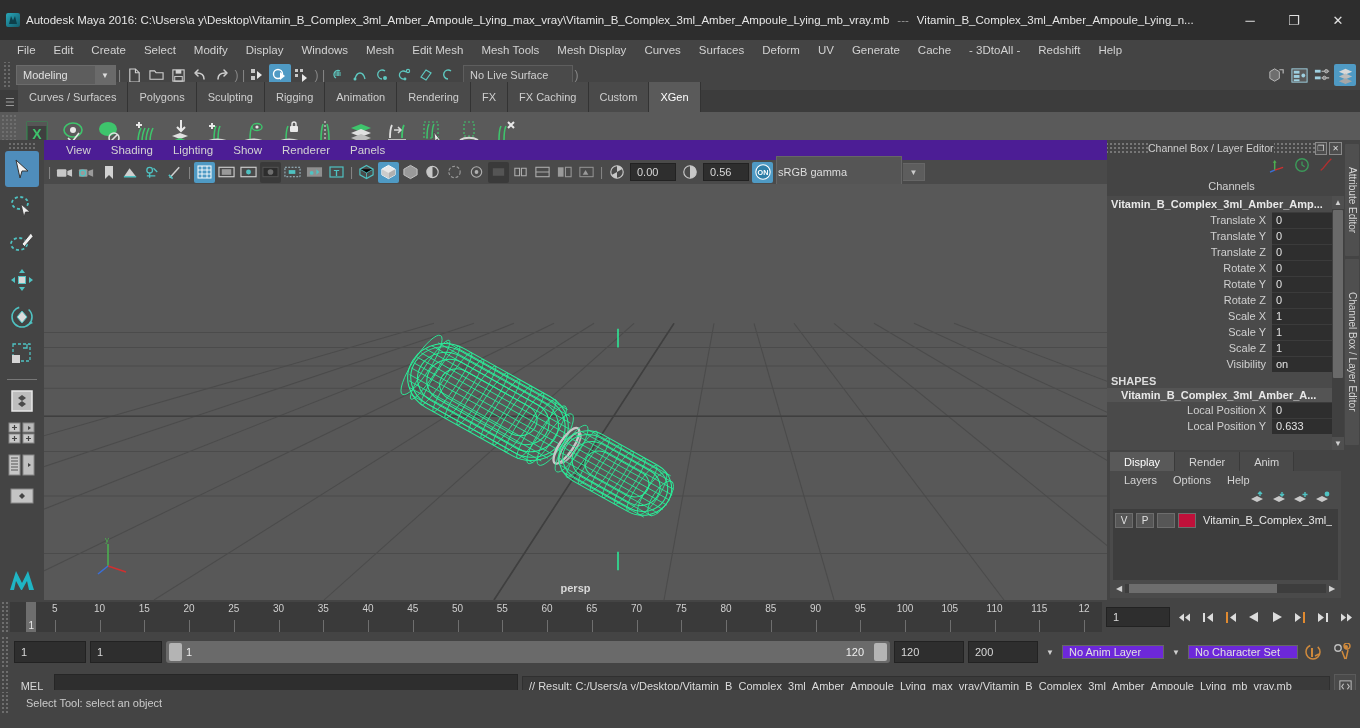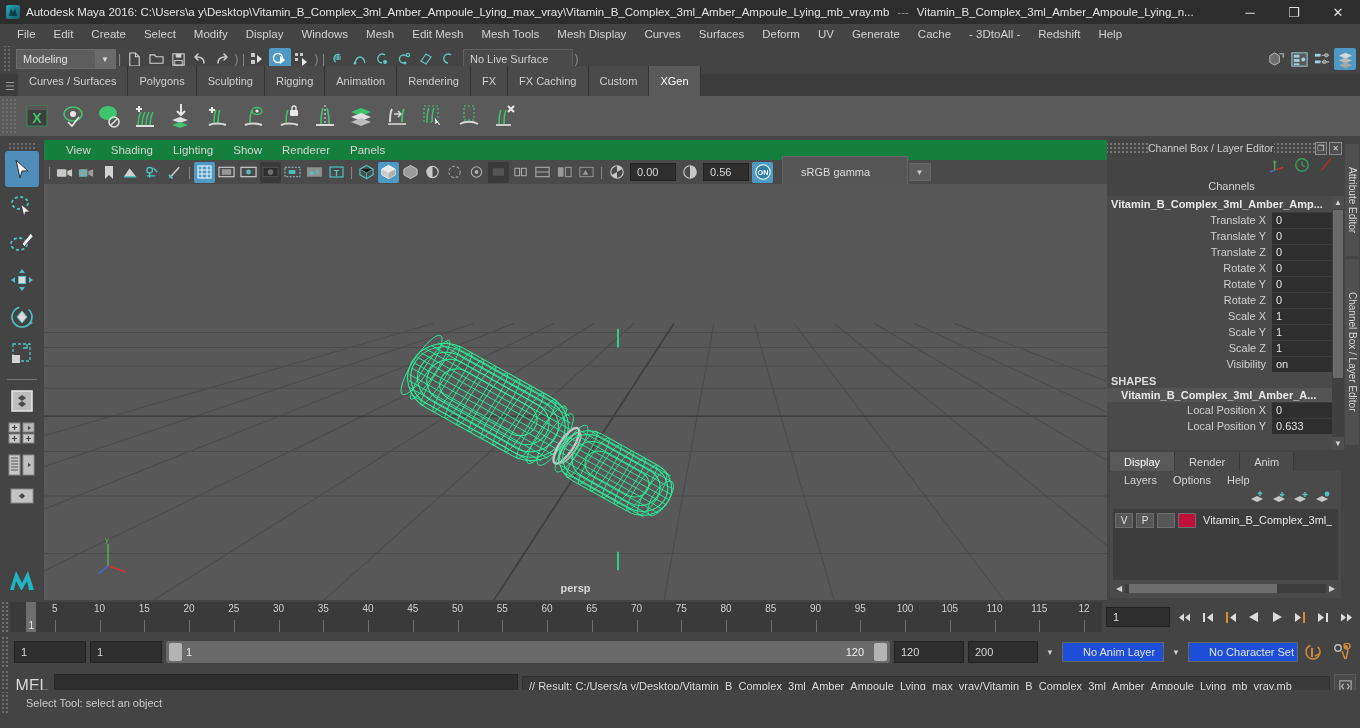--- a/index.html
+++ b/index.html
@@ -8,21 +8,21 @@
     background:#444444;
     font-family:"Liberation Sans", sans-serif;
     font-size:11px;
     color:#c8c8c8;
     -webkit-font-smoothing:antialiased;
   }
   #app { position:relative; width:1360px; height:728px; }
 
   
   .titlebar {
-    height:24px; background:#2d2d2d; display:flex; align-items:center;
+    height:40px; background:#2d2d2d; display:flex; align-items:center;
     padding-left:6px; color:#e6e6e6; font-size:11.5px;
   }
   .maya-logo {
     width:14px;height:14px;margin-right:6px;flex:0 0 auto;
     background:linear-gradient(135deg,#2aa8b8 0%,#1d7f91 50%,#145c6b 100%);
     border-radius:2px; position:relative;
   }
   .maya-logo:after{
     content:""; position:absolute;left:3px;top:3px;width:8px;height:8px;
     background:#0e3f4a; clip-path:polygon(0 100%,25% 0,50% 55%,75% 0,100% 100%);
@@ -116,33 +116,33 @@
   }
   .tb-btn.sel{background:#4f8dbb;border-radius:3px;}
   .tb-sep{width:30px;height:1px;background:#777;margin:7px 0 5px;}
   .tb-small{width:36px;height:32px;flex:0 0 auto;display:flex;align-items:center;justify-content:center;}
 
   
   .viewport-wrap{
     position:absolute;left:44px;top:140px;right:253px;bottom:128px;
     background:#444444;display:flex;flex-direction:column;
   }
-  .vp-menubar{height:20px;background:#15803d;display:flex;align-items:center;padding-left:12px;}
+  .vp-menubar{height:20px;background:#4c1d95;display:flex;align-items:center;padding-left:12px;}
   .vp-menu{padding:0 10px;line-height:20px;font-size:11.5px;color:#d2d2d2;}
   .vp-toolbar{height:24px;background:#4a4a4a;display:flex;align-items:center;padding-left:2px;gap:1px;}
   .vb{width:21px;height:21px;flex:0 0 auto;display:flex;align-items:center;justify-content:center;color:#c8c8c8;}
   .vb.on{background:#4f9ac4;border-radius:2px;}
   .vb.dark{background:#3a3a3a;border-radius:2px;}
   .vnum{
     width:46px;height:18px;background:#2e2e2e;border:1px solid #222;color:#d8d8d8;
     font-size:11px;display:flex;align-items:center;padding-left:6px;margin:0 2px;
   }
   .vgamma{
     width:126px;height:32px;background:#555;border:1px solid #666;color:#ddd;
-    font-size:11px;display:flex;align-items:center;padding-left:18px;margin-left:8px;
+    font-size:11px;display:flex;align-items:center;padding-left:1px;margin-left:2px;
   }
   .vgamma-arrow{
     width:22px;height:18px;background:#5d5d5d;border:1px solid #666;border-left:none;
     display:flex;align-items:center;justify-content:center;font-size:8px;color:#ccc;
   }
   .vp-canvas{
     flex:1;position:relative;overflow:hidden;
     background:#585858;
   }
   .persp-label{
@@ -239,28 +239,28 @@
   .rf{height:22px;background:#2e2e2e;border:1px solid #222;color:#d8d8d8;font-size:11px;
     display:flex;align-items:center;padding-left:6px;flex:0 0 auto;}
   .range-track{
     flex:1;height:22px;background:#6a6a6a;border-radius:3px;position:relative;display:flex;align-items:center;
     min-width:40px;
   }
   .rt-handle{width:13px;height:18px;background:#b4b4b4;border-radius:2px;position:absolute;}
   .rt-lbl{position:absolute;font-size:11px;color:#efefef;}
   .combo-arrow{width:16px;height:22px;display:flex;align-items:center;justify-content:center;
     font-size:8px;color:#cfcfcf;flex:0 0 auto;}
-  .cf{height:20px;background:#1d4ed8;border:1px solid #666;color:#e0e0e0;font-size:11px;
-    display:flex;align-items:center;padding-left:20px;flex:0 0 auto;}
+  .cf{height:14px;background:#6d28d9;border:1px solid #666;color:#e0e0e0;font-size:11px;
+    display:flex;align-items:center;padding-left:6px;flex:0 0 auto;}
 
   
   .cmdline{
     position:absolute;left:0;right:0;bottom:26px;height:32px;background:#444;display:flex;align-items:center;gap:0;
   }
-  .mel-lbl{width:44px;text-align:center;font-size:16px;color:#d8d8d8;flex:0 0 auto;}
+  .mel-lbl{width:44px;text-align:center;font-size:11px;color:#d8d8d8;flex:0 0 auto;}
   .mel-input{height:24px;background:#2e2e2e;border:1px solid #262626;flex:0 0 auto;}
   .mel-result{
     flex:1;height:20px;background:#3a3a3a;border:1px solid #303030;color:#dcdcdc;font-size:11px;
     display:flex;align-items:center;padding-left:6px;overflow:hidden;white-space:nowrap;margin-left:4px;
   }
   .mel-btn{width:22px;height:24px;background:#4a4a4a;border:1px solid #5a5a5a;margin:0 4px;
     display:flex;align-items:center;justify-content:center;flex:0 0 auto;}
 
   
   .helpline{

